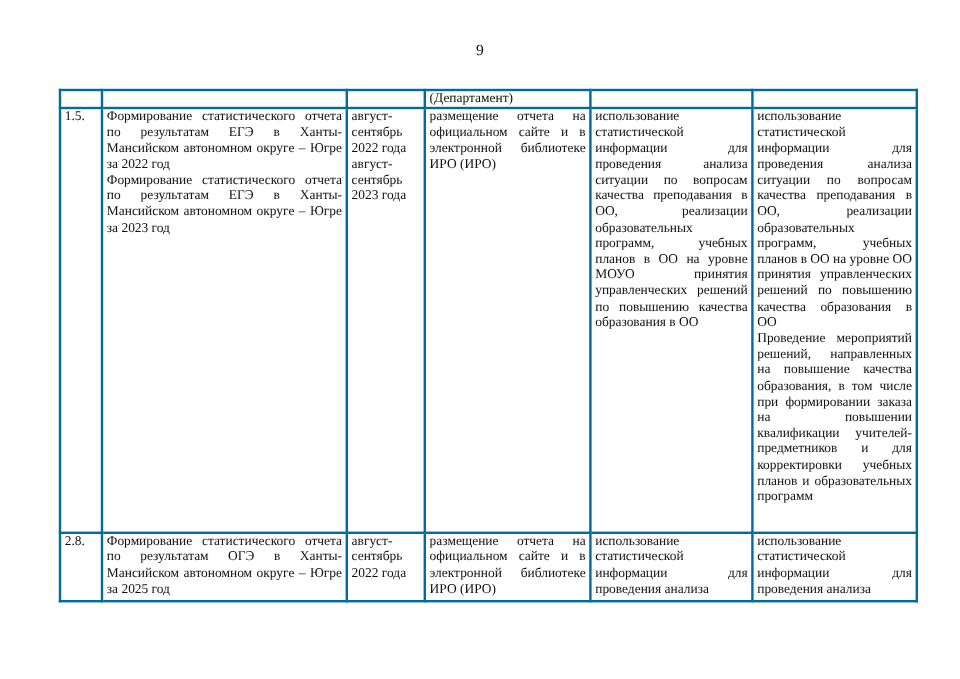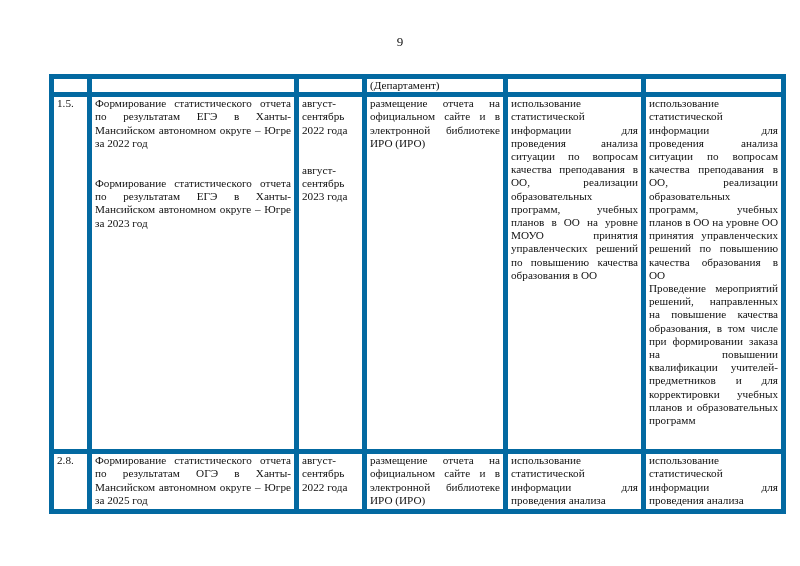--- a/index.html
+++ b/index.html
@@ -26,33 +26,33 @@
     table.doc-table {
       position: absolute;
       left: 49px;
       top: 74px;
       border-collapse: collapse;
       table-layout: fixed;
       font-size: 11.2px;
       line-height: 13.2px;
     }
     table.doc-table td {
-      border: 5px solid #0369a1;
+      border: 2px solid #0369a1;
       vertical-align: top;
       padding: 0 3px;
       overflow: hidden;
     }
     .c-num { width: 27px; text-align: left; }
     .c-name { width: 196px; text-align: justify; }
     .c-date { width: 57px; }
     .c-form { width: 130px; text-align: justify; }
     .c-use1 { width: 127px; text-align: justify; }
     .c-use2 { width: 129px; text-align: justify; }
     .para { display: block; text-align: justify; text-align-last: left; }
-    .para-gap { margin-top: 27px; }
+    .para-gap { margin-top: 0; }
     .just-full { text-align: justify; text-align-last: left; }
     tr.row-header td { height: 13px; }
     tr.row-15 td { height: 352px; }
     tr.row-16 td { height: 55px; }
   </style>
 </head>
 <body>
 
 <div class="page-number">9</div>
 

